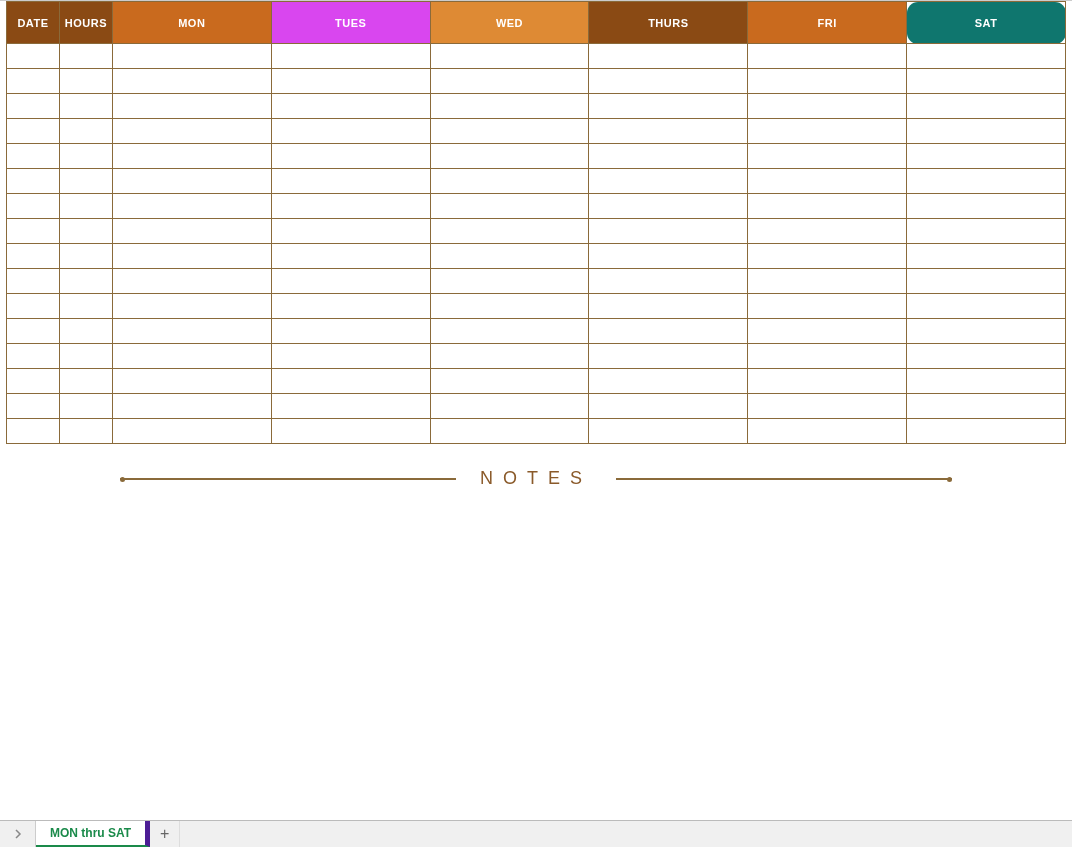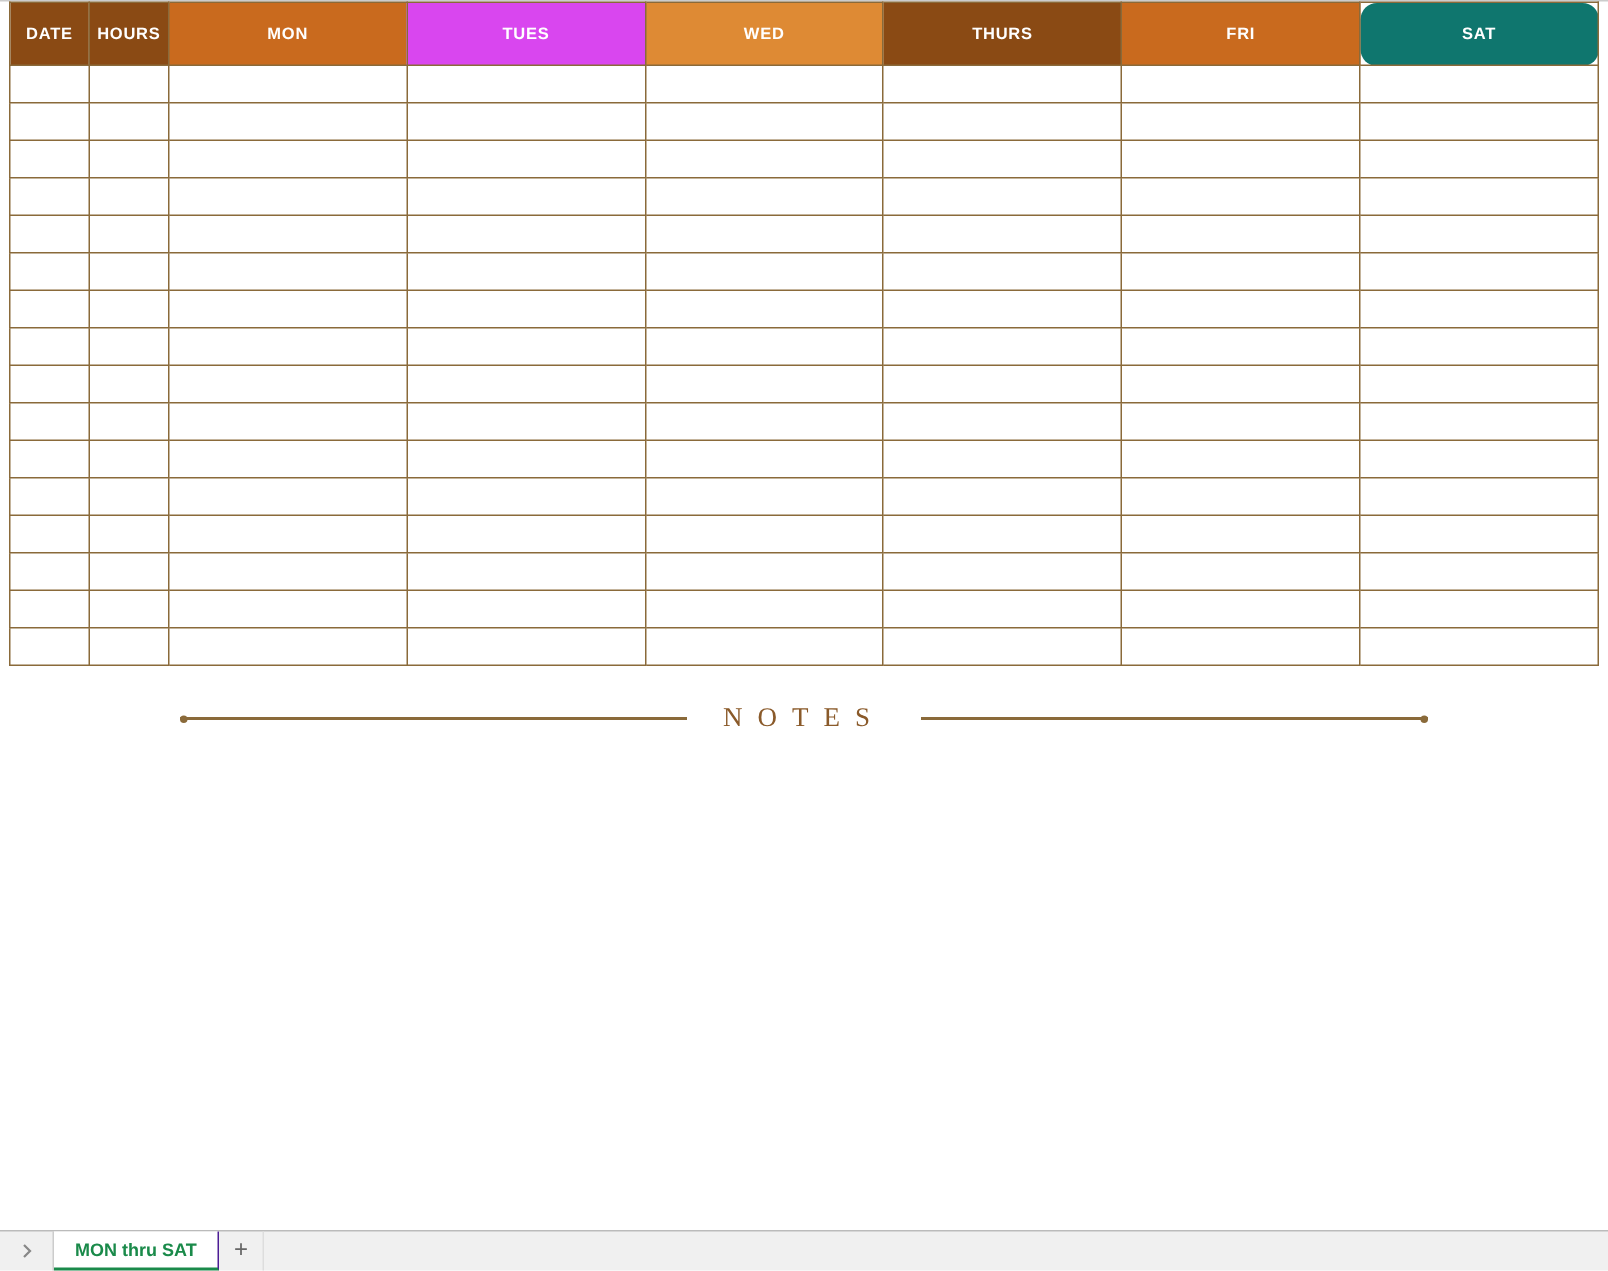--- a/index.html
+++ b/index.html
@@ -70,39 +70,39 @@
   }
   .notes-line.left::before { left: 0; }
   .notes-line.left::after  { right: 0; display:none;}
   .notes-line.right::after { right: 0; }
   .notes-line.right::before{ left:0; display:none;}
   .notes-label {
     padding: 0 24px;
     font-size: 18px;
     letter-spacing: 10px;
     color: #8a5a2a;
-    font-family: Liberation Serif, serif;
+    font-family: Liberation Sans, sans-serif;
   }
   
   .tabbar {
     position: absolute; bottom: 0; left: 0; right: 0;
     height: 27px;
     background: #f0f0f0;
     border-top: 1px solid #bbb;
     display: flex; align-items: stretch;
     font-size: 12px;
   }
   .tab-nav {
     width: 36px; display: flex; align-items: center; justify-content: center;
     border-right: 1px solid #ccc; color: #888; cursor: pointer;
   }
   .tab-nav svg { width: 10px; height: 10px; }
   .sheet-tab {
     padding: 0 14px; display: flex; align-items: center;
-    background: #fff; border-right: 1px solid #4c1d95; border-bottom: 2px solid #1a8a4a;
+    background: #fff; border-right: 5px solid #4c1d95; border-bottom: 2px solid #1a8a4a;
     color: #1a8a4a; font-weight: 600; cursor: pointer;
   }
   .add-sheet {
     width: 30px; display: flex; align-items: center; justify-content: center;
     color: #666; cursor: pointer; border-right: 1px solid #ddd; font-size: 16px;
   }
 </style>
 </head>
 <body>
 

